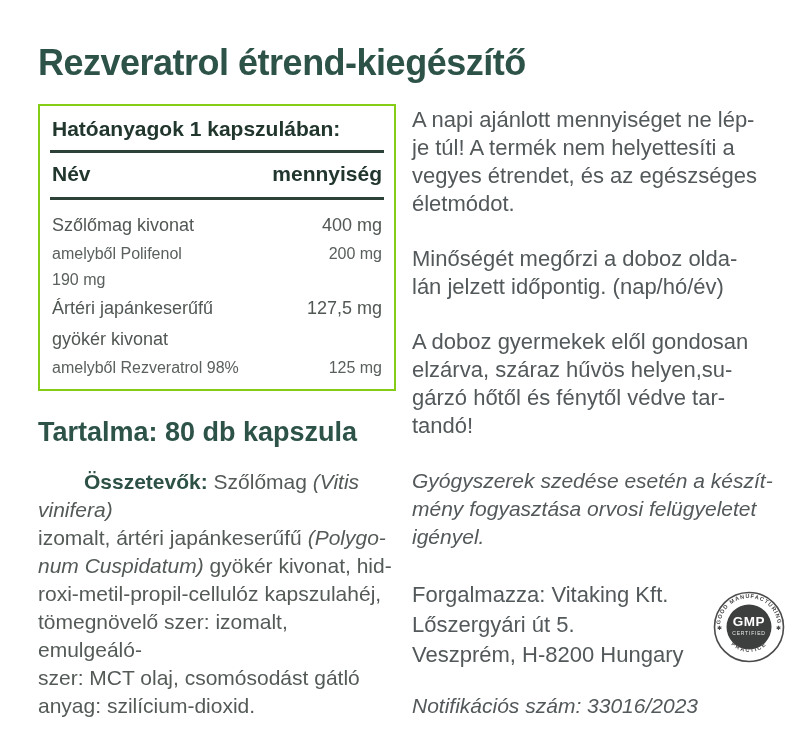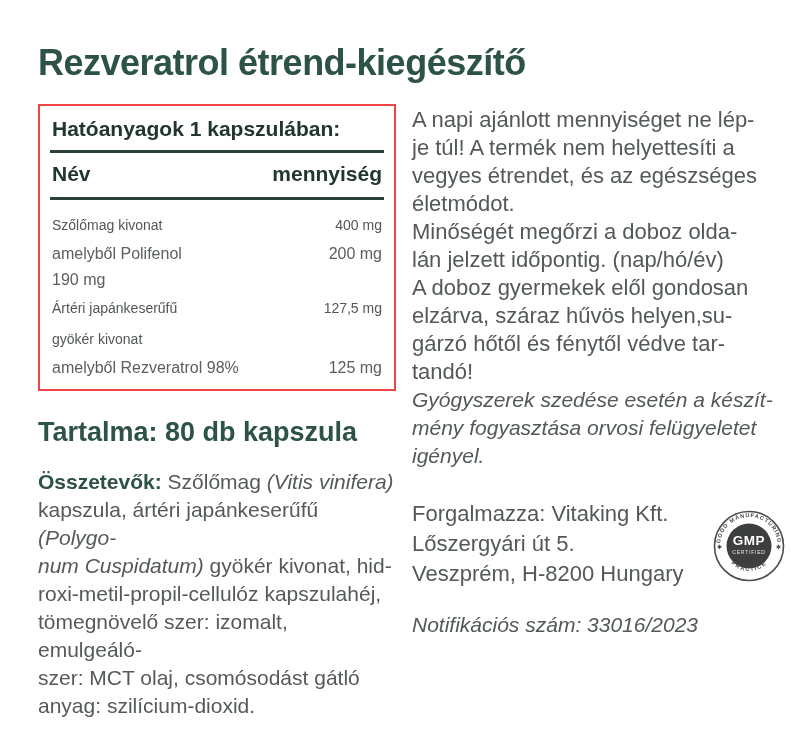--- a/index.html
+++ b/index.html
@@ -10,43 +10,43 @@
   }
   .page-title {
     font-size:36px; font-weight:bold; color:#2d5348; letter-spacing:-0.5px;
     margin-bottom:20px;
   }
   .columns { display:flex; }
   .col-left { width:358px; flex:0 0 358px; }
   .col-right { flex:1; padding-left:16px; padding-top:2px; }
 
   
-  .facts-table { border:2px solid #ef4444; padding:9px 10px 8px 10px; background:#fff; }
+  .facts-table { border:2px solid #84cc16; padding:9px 10px 8px 10px; background:#fff; }
   .facts-header { font-size:21px; font-weight:bold; color:#21362d; padding:2px 0 9px 2px; }
   .rule-thick { height:3px; background:#2c4238; }
   .facts-colrow {
     display:flex; justify-content:space-between; align-items:baseline;
     padding:9px 2px 11px 2px; font-size:21px; font-weight:bold; color:#21362d;gap:20px;
   }
   .frow { display:flex; justify-content:space-between; align-items:baseline; padding:0 2px; }
   .frow.first { padding-top:10px; }
-  .frow.large { font-size:14px; color:#515752; line-height:31px; }
+  .frow.large { font-size:18px; color:#515752; line-height:31px; }
   .frow.small { font-size:16px; color:#5a605c; line-height:26px; }
 
   
   .contents-heading { font-size:27px; font-weight:bold; color:#2d5348; margin-top:26px; }
   .ingredients { font-size:21px; line-height:28px; color:#545a56; margin-top:20px; }
-  .seg-bold { font-weight:bold; color:#2d5146; }
+  .seg-bold { font-weight:bold; color:#2d5146;margin-left:46px; }
   .seg-italic { font-style:italic; }
   .daily-heading { font-size:28px; font-weight:normal; color:#24433a; margin-top:25px; }
   .daily-text { font-size:21px; color:#545a56; margin-top:4px; }
 
   
   .rp { font-size:22px; line-height:28px; color:#53585a; white-space:pre-line; }
-  .rp + .rp { }
+  .rp + .rp { margin-top:27px; }
   .rp.italic { font-style:italic; font-size:21px; }
   .dist-row { display:flex; margin-top:29px; align-items:center; }
   .dist-text { flex:1; font-size:22px; line-height:30px; color:#53585a; white-space:pre-line; }
   .gmp-seal { flex:0 0 auto; margin:4px 2px 0 0; }
   .notification { font-style:italic; font-size:21px; color:#53585a; margin-top:24px; }
 </style>
 </head>
 <body>
 
 <div class="page">
@@ -88,21 +88,21 @@
         <div class="frow small">
           <span>amelyből Rezveratrol 98%</span>
           <span>125 mg</span>
         </div>
       </div>
 
       <h2 class="contents-heading">Tartalma: 80 db kapszula</h2>
 
       <div class="ingredients">
           <div><span class="seg-bold">Összetevők: </span><span>Szőlőmag </span><span class="seg-italic">(Vitis vinifera)</span></div>
-          <div><span>kapszula, ártéri japánkeserűfű </span><span class="seg-italic">(Polygo-</span></div>
+          <div><span>izomalt, ártéri japánkeserűfű </span><span class="seg-italic">(Polygo-</span></div>
           <div><span class="seg-italic">num Cuspidatum)</span><span> gyökér kivonat, hid-</span></div>
           <div><span>roxi-metil-propil-cellulóz kapszulahéj,</span></div>
           <div><span>tömegnövelő szer: izomalt, emulgeáló-</span></div>
           <div><span>szer: MCT olaj, csomósodást gátló</span></div>
           <div><span>anyag: szilícium-dioxid.</span></div>
         </div>
 
       <h3 class="daily-heading">Napi ajánlott mennyiség:</h3>
       <div class="daily-text">1 kapszula étkezés közben.</div>
 

